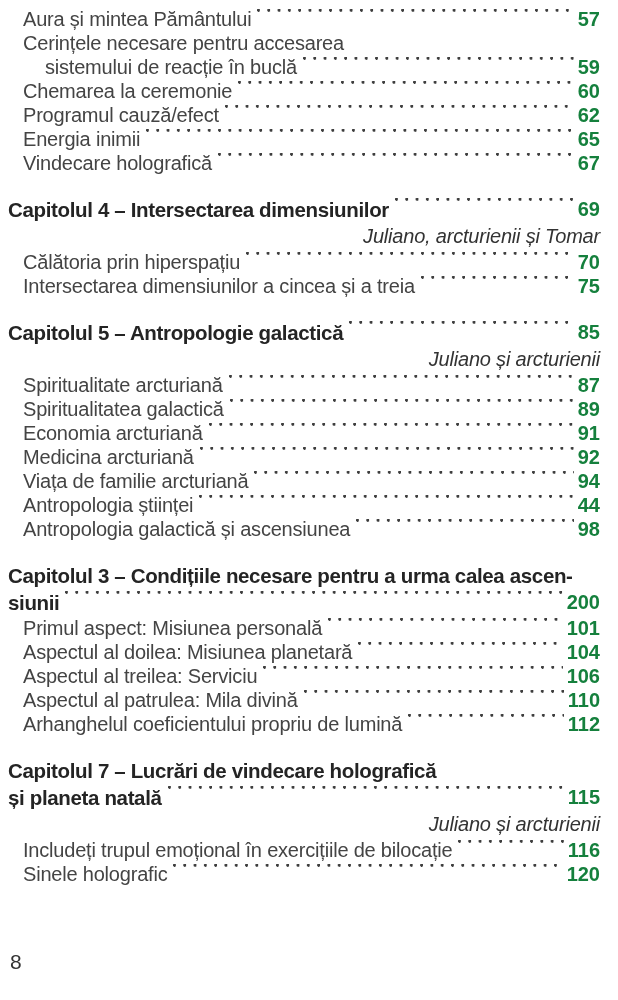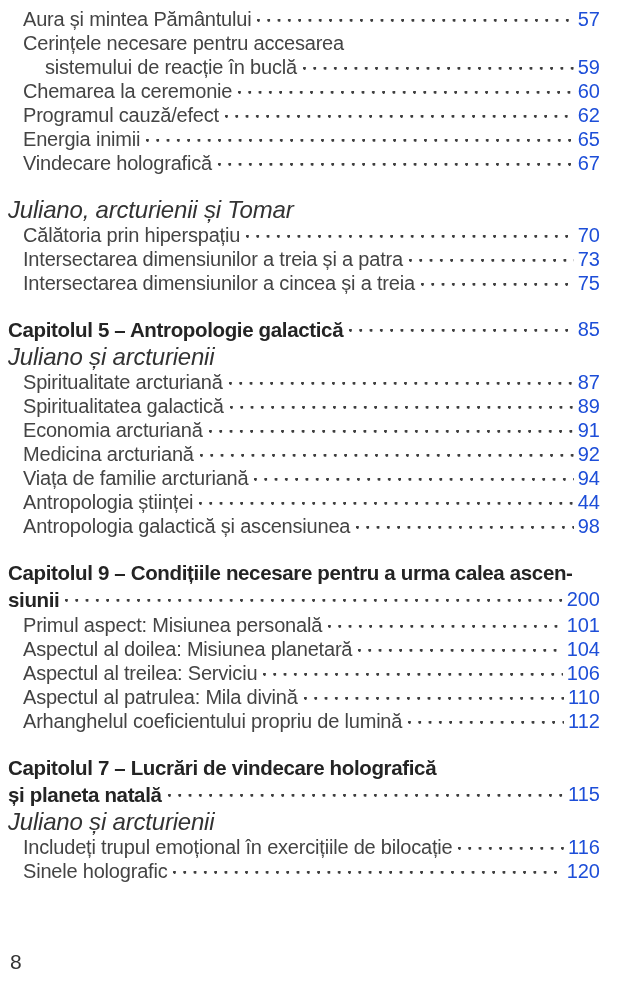--- a/index.html
+++ b/index.html
@@ -11,64 +11,65 @@
     background: #ffffff;
     box-sizing: border-box;
     padding: 7px 18px 0 8px;
     overflow: hidden;
     font-family: "Liberation Sans", "DejaVu Sans", sans-serif;
     color: #3f3f3f;
   }
   .toc-section { margin-top: 21px; }
   .toc-section:first-child { margin-top: 0; }
 
-  .row { display: flex; align-items: center; }
+  .row { display: flex; align-items: flex-start; }
 
   .entry-row {
     font-size: 20px;
     line-height: 24px;
     color: #444444;
     margin-left: 15px;
     letter-spacing: -0.2px;
   }
   .entry-row.cont { margin-left: 37px; }
 
   .heading-row {
     font-size: 20.5px;
     line-height: 27px;
     font-weight: 700;
     color: #242424;
     letter-spacing: -0.35px;
   }
 
   .author {
-    font-size: 24px;
+    font-size: 20px;
     line-height: 27px;
     font-style: italic;
     color: #333333;
     letter-spacing: -0.2px;
+    text-align: right;
   }
 
   .t { white-space: nowrap; }
 
   .leader {
     flex: 1 1 auto;
     min-width: 10px;
     height: 5px;
     margin-left: 6px;
     margin-right: 4px;
     background-image: radial-gradient(circle at 1.5px 3.3px, #3d3d3d 1.25px, rgba(61,61,61,0) 1.7px);
     background-size: 10.3px 5px;
     background-repeat: repeat-x;
   }
 
   .pagenum {
     white-space: nowrap;
-    font-weight: 400;
-    color: #1d4ed8;
+    font-weight: 700;
+    color: #15803d;
     letter-spacing: 0;
   }
   .heading-row .pagenum { font-size: 20px; }
 
   .folio {
     position: absolute;
     left: 10px;
     top: 949px;
     font-size: 21px;
     line-height: 26px;
@@ -109,32 +110,32 @@
           <span class="leader"></span>
           <span class="pagenum">65</span>
         </div>
         <div class="row entry-row">
           <span class="t">Vindecare holografică</span>
           <span class="leader"></span>
           <span class="pagenum">67</span>
         </div>
       </section>
       <section class="toc-section">
+        <div class="row heading-row">
+          <span class="t">Capitolul 4 – Intersectarea dimensiunilor</span>
+          <span class="leader"></span>
+          <span class="pagenum">69</span>
+        </div>
         <div class="author">Juliano, arcturienii și Tomar</div>
         <div class="row entry-row">
           <span class="t">Călătoria prin hiperspațiu</span>
           <span class="leader"></span>
           <span class="pagenum">70</span>
         </div>
         <div class="row entry-row">
-          <span class="t">Intersectarea dimensiunilor a treia și a patra</span>
-          <span class="leader"></span>
-          <span class="pagenum">73</span>
-        </div>
-        <div class="row entry-row">
           <span class="t">Intersectarea dimensiunilor a cincea și a treia</span>
           <span class="leader"></span>
           <span class="pagenum">75</span>
         </div>
       </section>
       <section class="toc-section">
         <div class="row heading-row">
           <span class="t">Capitolul 5 – Antropologie galactică</span>
           <span class="leader"></span>
           <span class="pagenum">85</span>
@@ -171,21 +172,21 @@
           <span class="pagenum">44</span>
         </div>
         <div class="row entry-row">
           <span class="t">Antropologia galactică și ascensiunea</span>
           <span class="leader"></span>
           <span class="pagenum">98</span>
         </div>
       </section>
       <section class="toc-section">
         <div class="row heading-row">
-          <span class="t">Capitolul 9 – Condițiile necesare pentru a urma calea ascen-</span>
+          <span class="t">Capitolul 3 – Condițiile necesare pentru a urma calea ascen-</span>
         </div>
         <div class="row heading-row">
           <span class="t">siunii</span>
           <span class="leader"></span>
           <span class="pagenum">200</span>
         </div>
         <div class="row entry-row">
           <span class="t">Primul aspect: Misiunea personală</span>
           <span class="leader"></span>
           <span class="pagenum">101</span>

